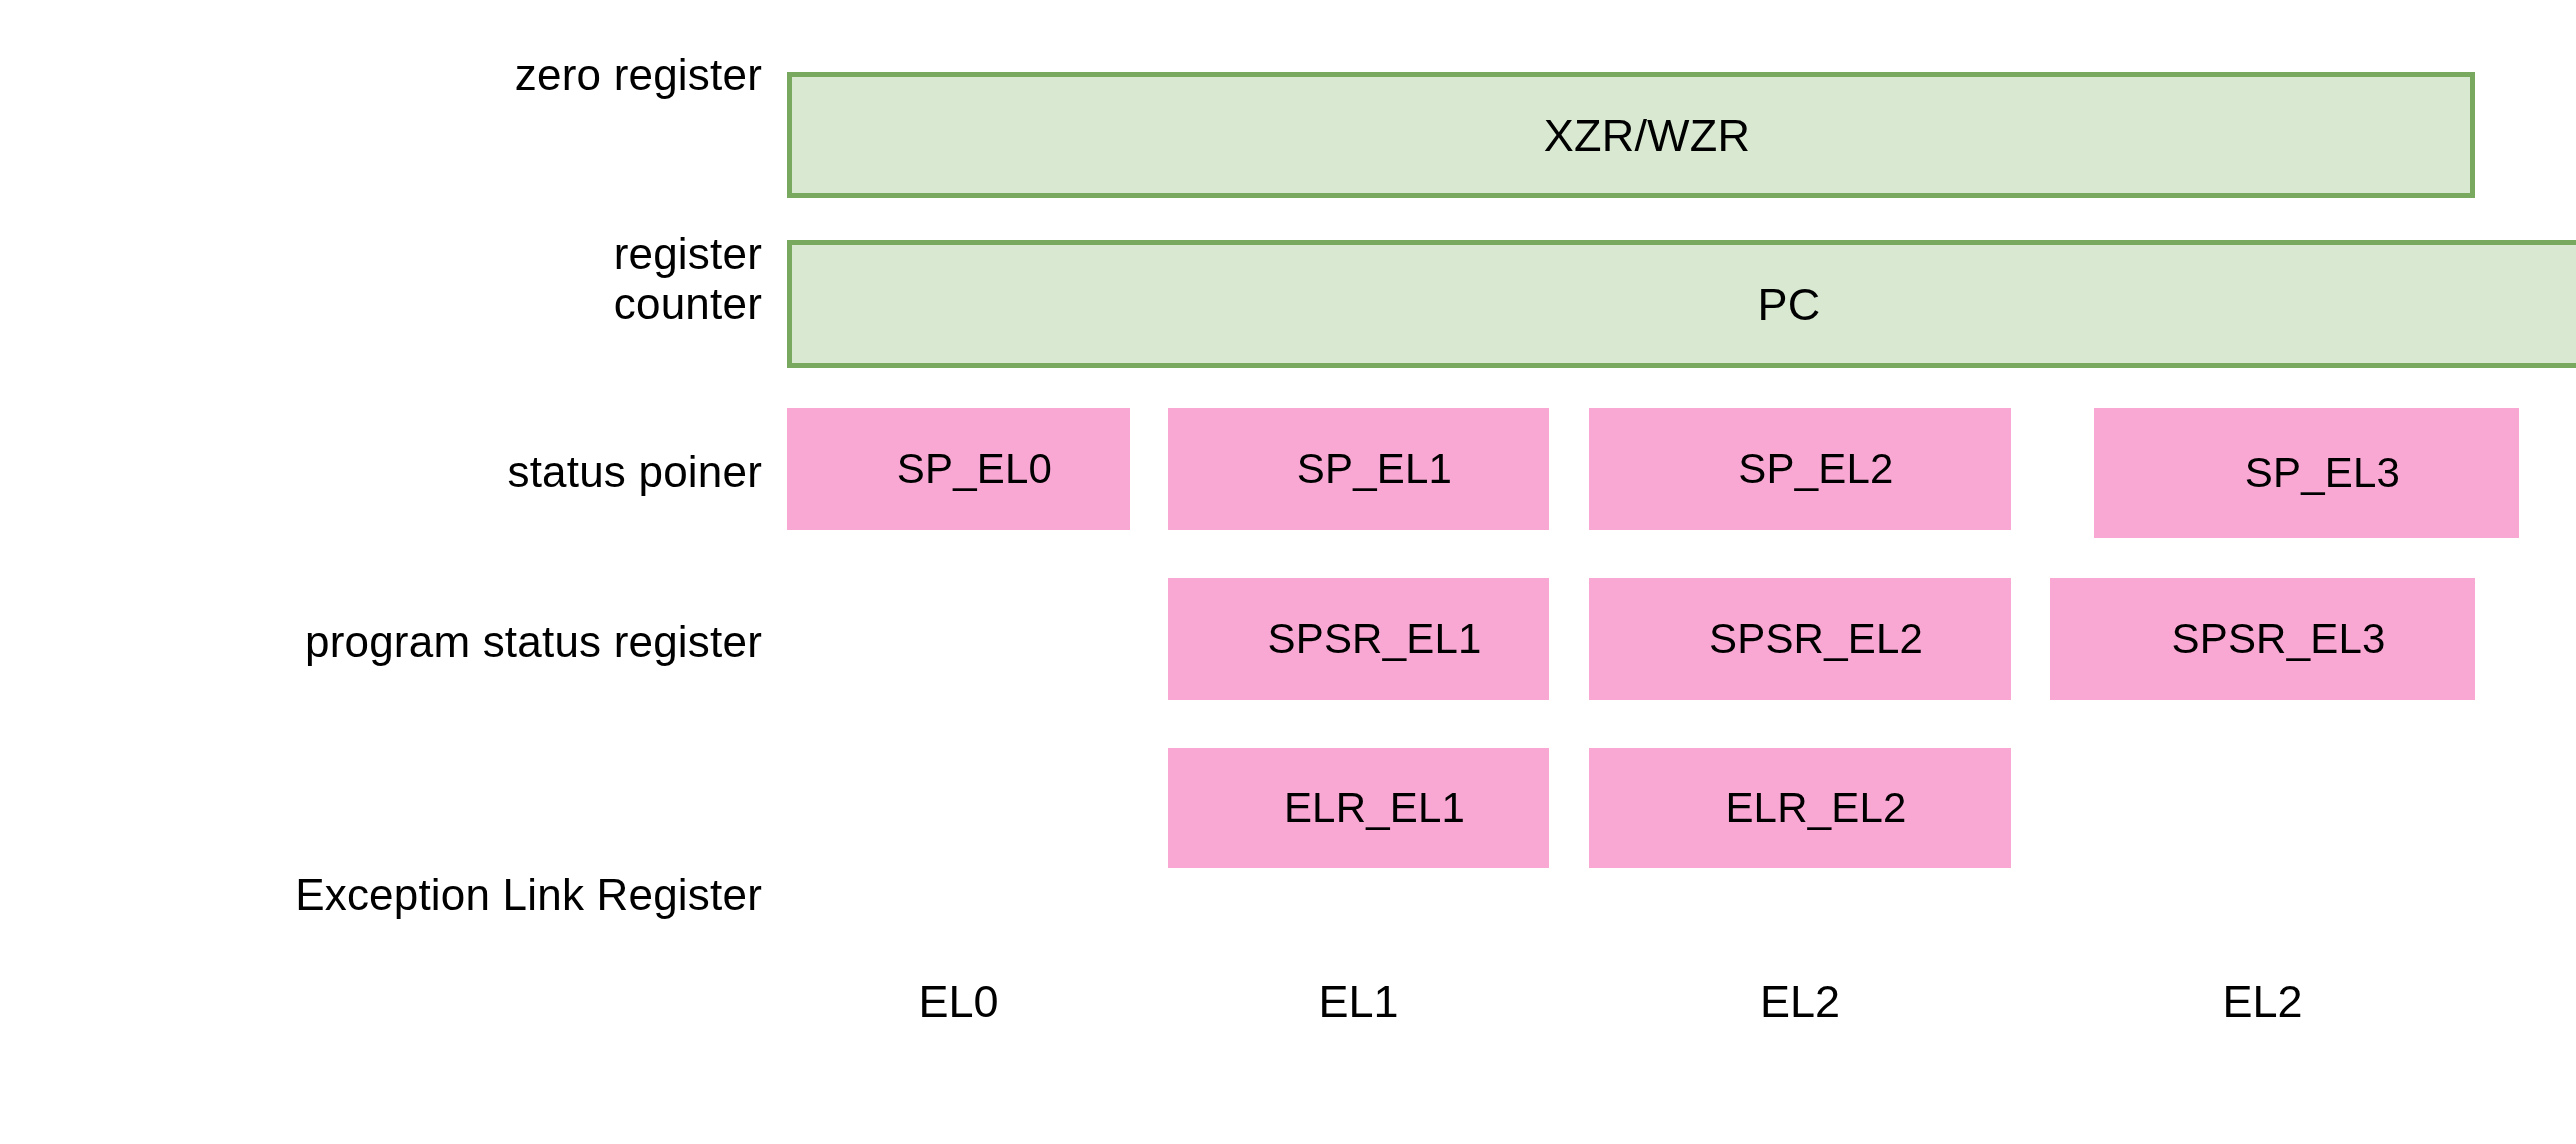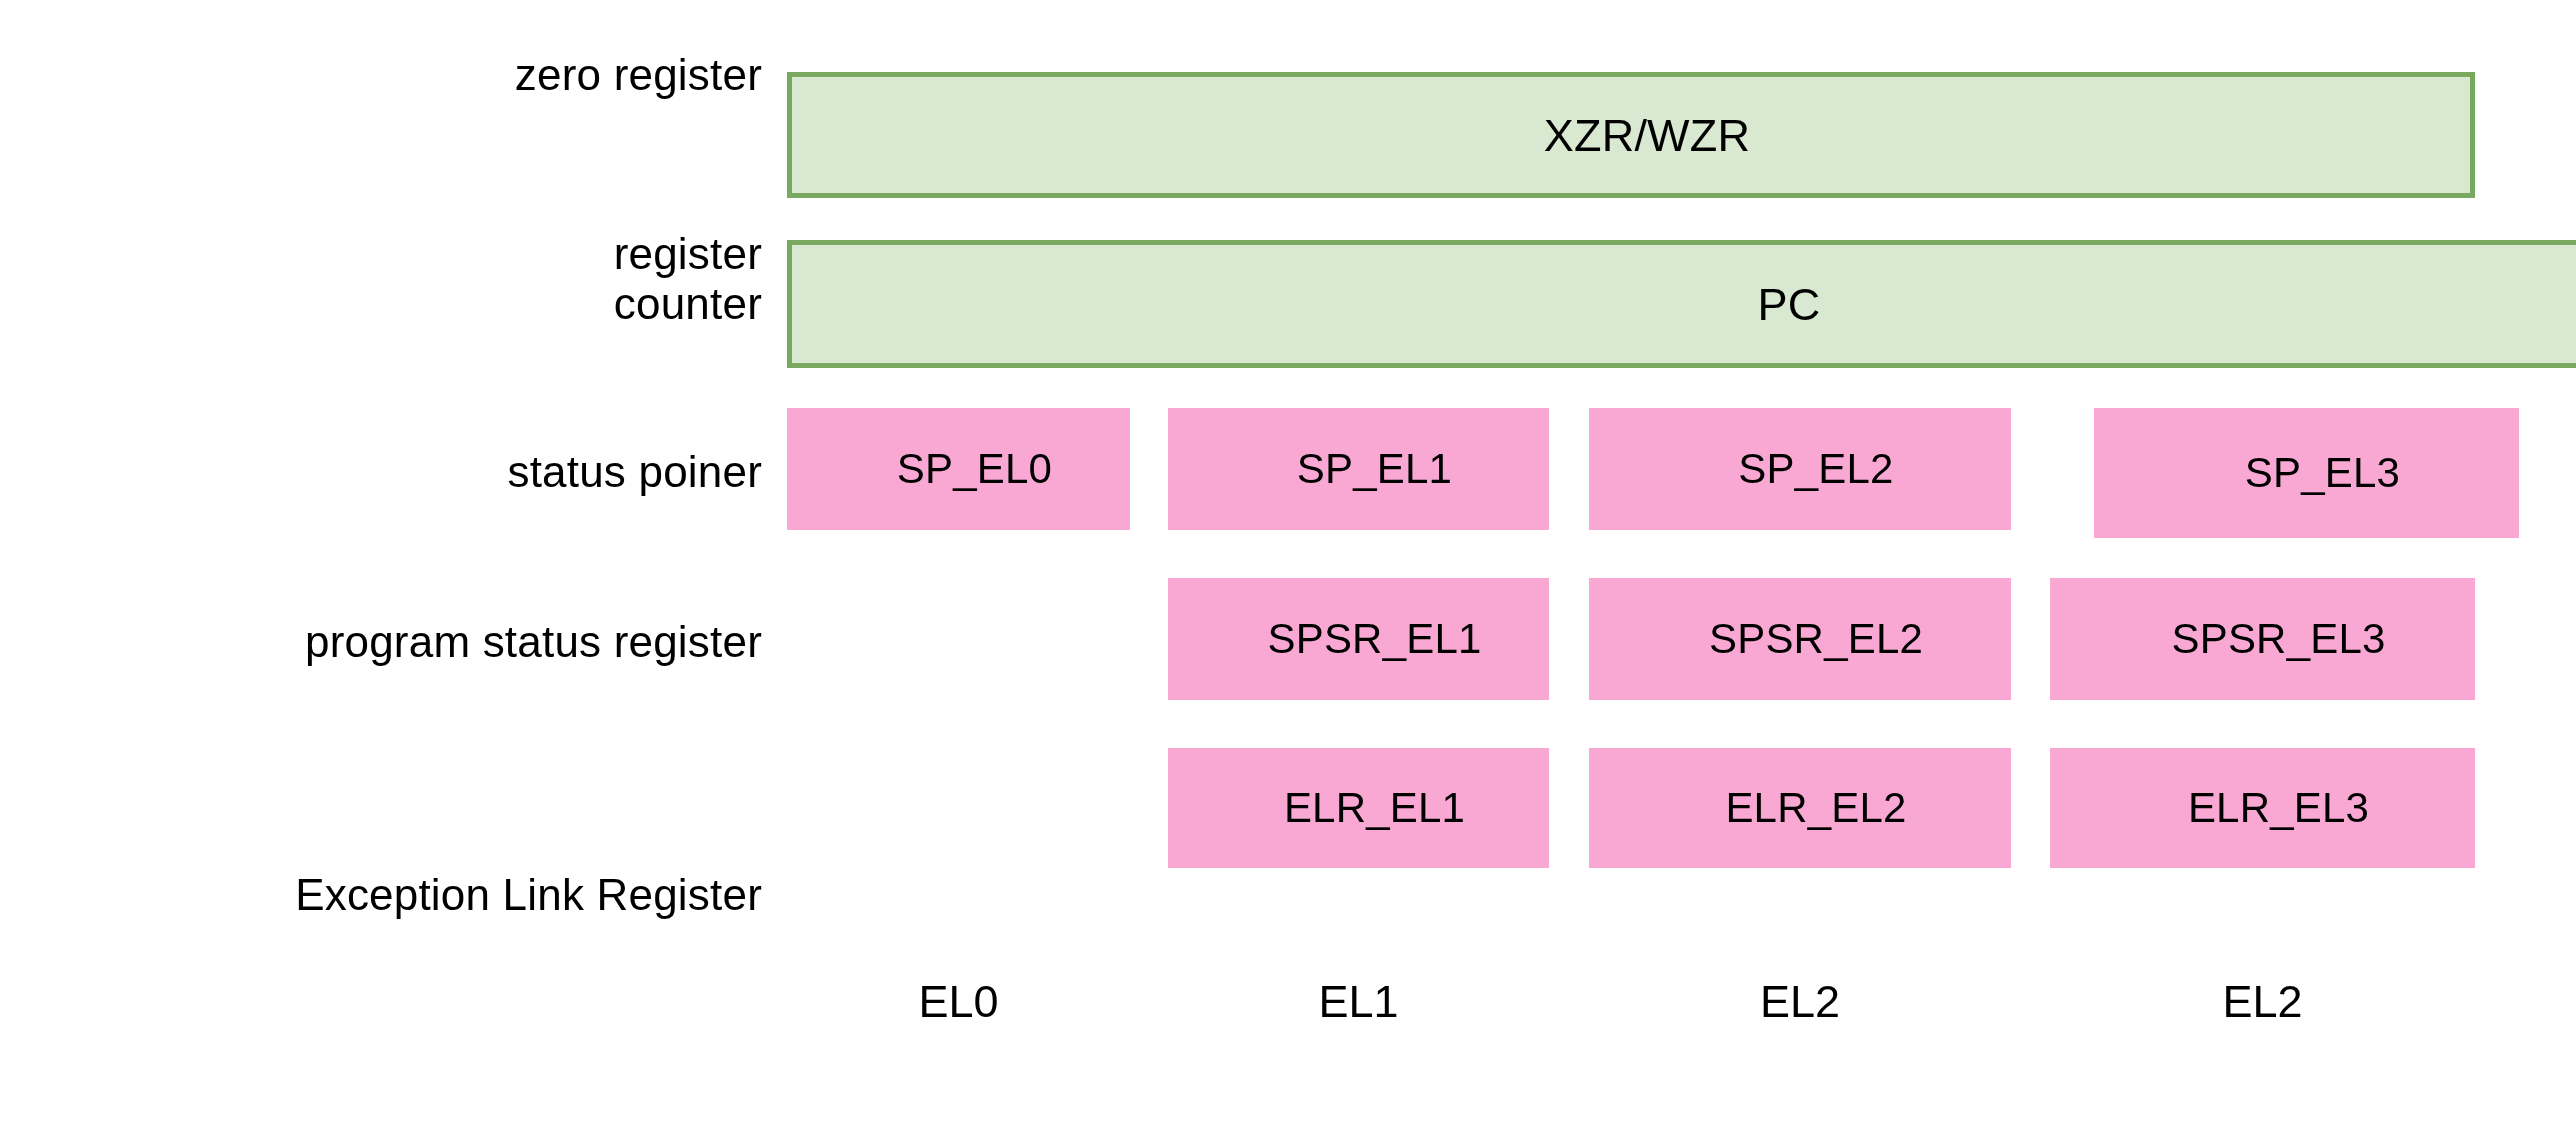--- a/index.html
+++ b/index.html
@@ -97,21 +97,20 @@
   <div class="cell blue" style="left:1168px; top:408px; width:381px; height:122px;">SP_EL1</div>
   <div class="cell blue" style="left:1589px; top:408px; width:422px; height:122px;">SP_EL2</div>
   <div class="cell blue" style="left:2050px; top:408px; width:425px; height:130px;margin-left:44px;">SP_EL3</div>
 
   <div class="cell blue" style="left:1168px; top:578px; width:381px; height:122px;">SPSR_EL1</div>
   <div class="cell blue" style="left:1589px; top:578px; width:422px; height:122px;">SPSR_EL2</div>
   <div class="cell blue" style="left:2050px; top:578px; width:425px; height:122px;">SPSR_EL3</div>
 
   <div class="cell blue" style="left:1168px; top:748px; width:381px; height:120px;">ELR_EL1</div>
   <div class="cell blue" style="left:1589px; top:748px; width:422px; height:120px;">ELR_EL2</div>
-  <div class="cell blue" style="left:2050px; top:748px; width:425px; height:120px;">ELR_EL3</div>
 
   <div class="el-label" style="left:787px; width:343px;">EL0</div>
   <div class="el-label" style="left:1168px; width:381px;">EL1</div>
   <div class="el-label" style="left:1589px; width:422px;">EL2</div>
   <div class="el-label" style="left:2050px; width:425px;">EL2</div>
 
 </div>
 
 
 </body></html>

